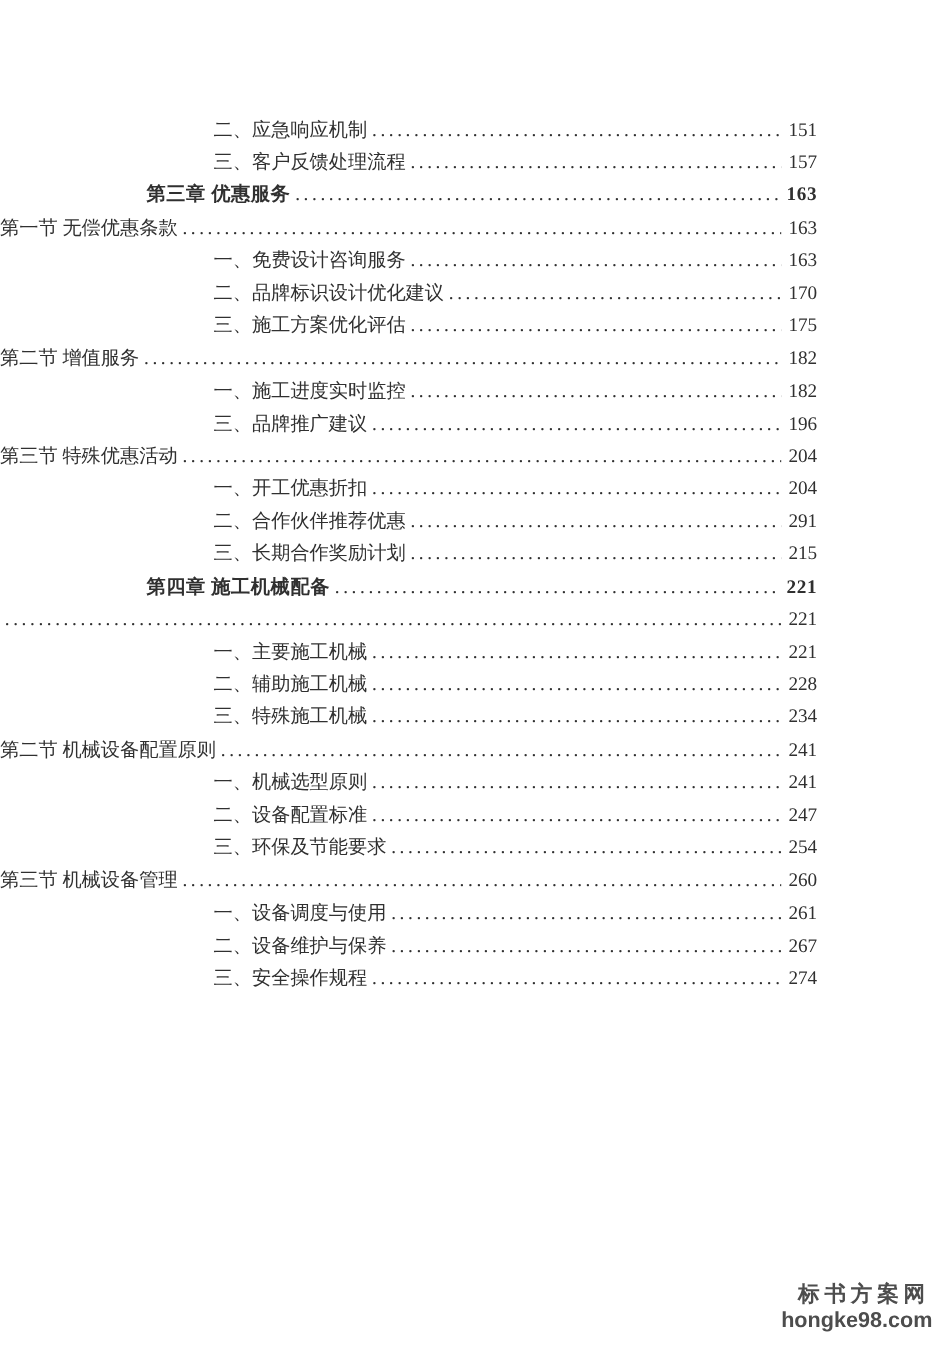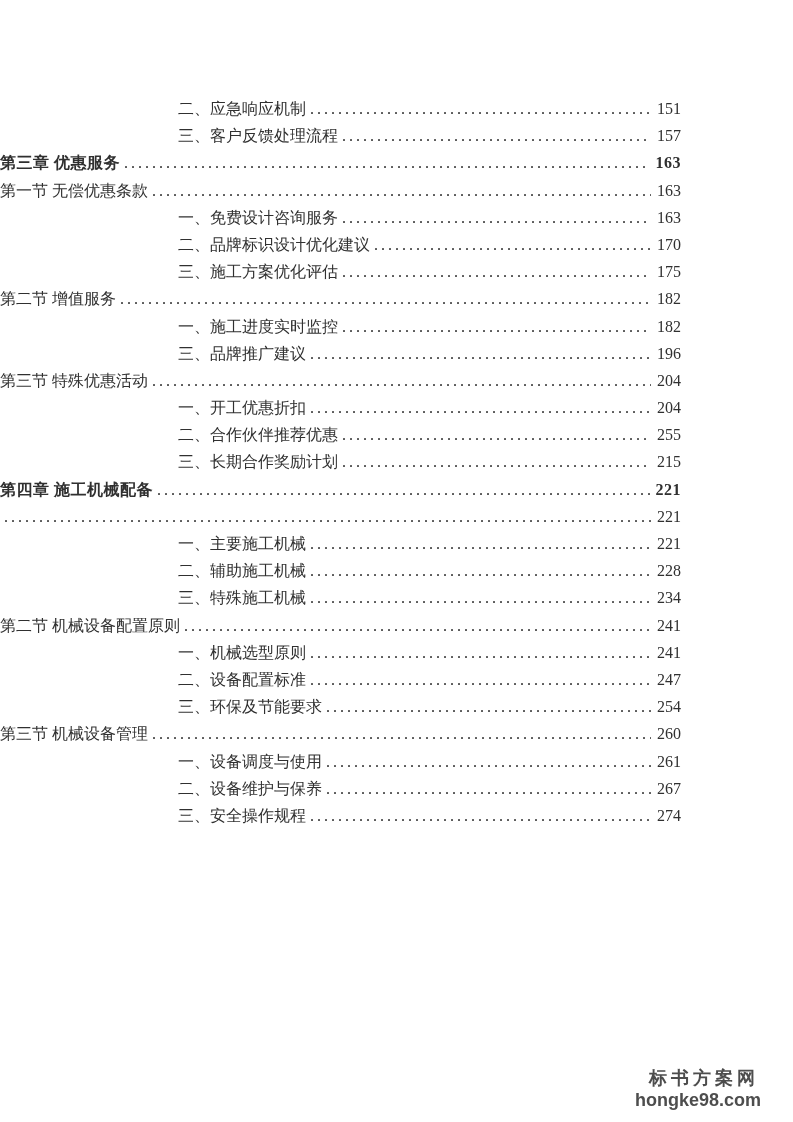--- a/index.html
+++ b/index.html
@@ -27,20 +27,21 @@
     width: 681px;
   }
   .toc-row {
     display: flex;
     height: 27.2px;
     line-height: 27.2px;
     font-size: 16px;
     color: #303030;
   }
   .toc-row.level-1 {
+    padding-left: 122px;
     font-weight: bold;
     letter-spacing: 0.5px;
   }
   .toc-row.level-2 {
   }
   .toc-row.level-3 {
     padding-left: 178px;
   }
   .toc-label {
     white-space: nowrap;
@@ -60,21 +61,21 @@
   }
   .toc-page {
     white-space: nowrap;
     font-weight: normal;
   }
   .toc-row.level-1 .toc-page { font-weight: bold; }
   
   .watermark {
     position: absolute;
     top: 1068px;
-    right: 32px;
+    right: 16px;
     text-align: right;
     color: #4d4d4d;
     font-family: "Liberation Sans", sans-serif;
   }
   .wm-name {
     font-size: 18px;
     font-weight: bold;
     letter-spacing: 4px;
     line-height: 21px;
     margin-right: 2px;
@@ -148,21 +149,21 @@
         <span class="toc-page">204</span>
       </div>
       <div class="toc-row level-3">
         <span class="toc-label">一、开工优惠折扣</span>
         <span class="toc-leader"></span>
         <span class="toc-page">204</span>
       </div>
       <div class="toc-row level-3">
         <span class="toc-label">二、合作伙伴推荐优惠</span>
         <span class="toc-leader"></span>
-        <span class="toc-page">255</span>
+        <span class="toc-page">291</span>
       </div>
       <div class="toc-row level-3">
         <span class="toc-label">三、长期合作奖励计划</span>
         <span class="toc-leader"></span>
         <span class="toc-page">215</span>
       </div>
       <div class="toc-row level-1">
         <span class="toc-label">第四章 施工机械配备</span>
         <span class="toc-leader"></span>
         <span class="toc-page">221</span>

